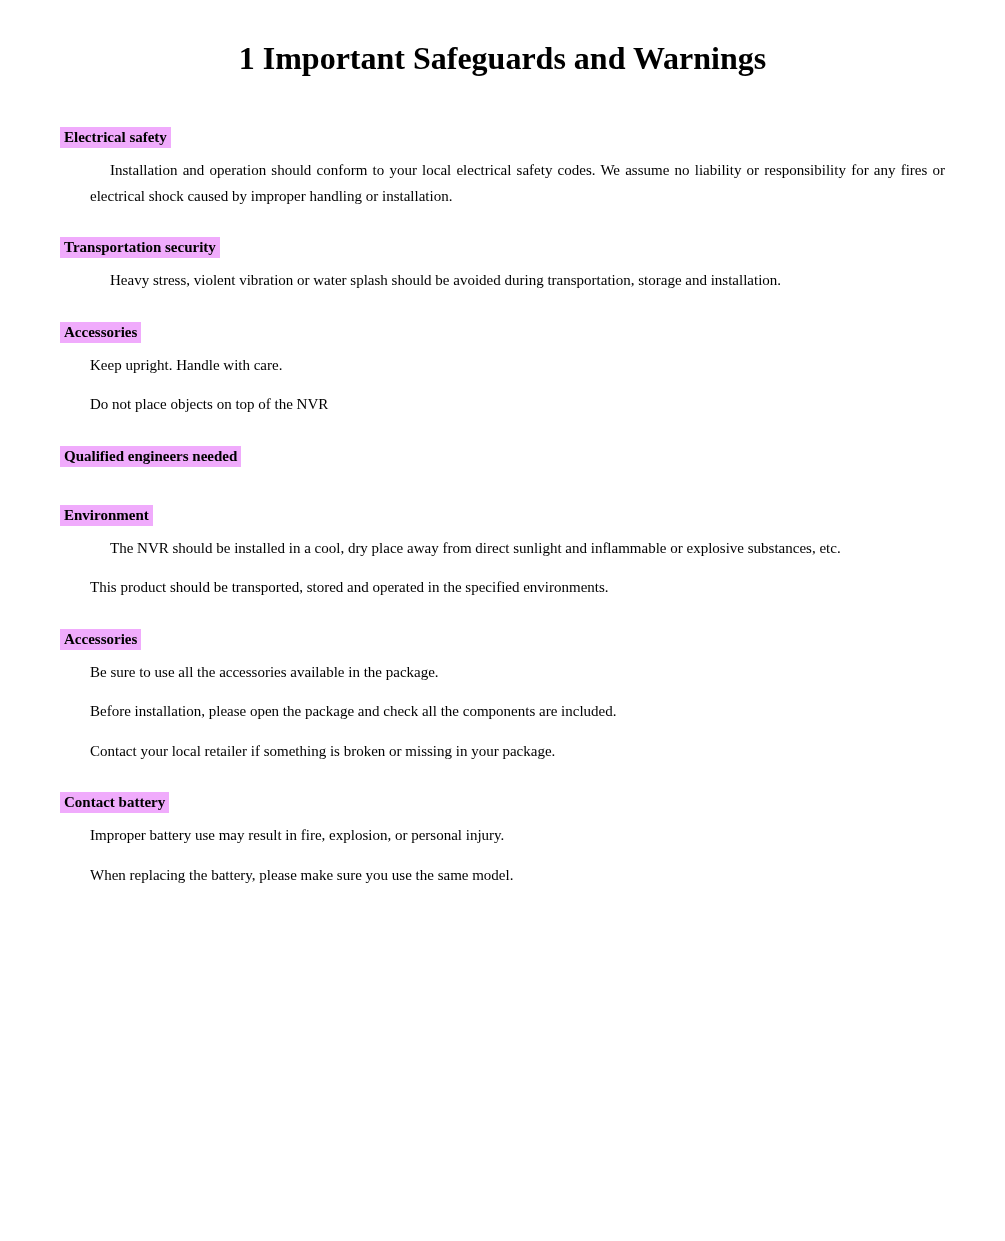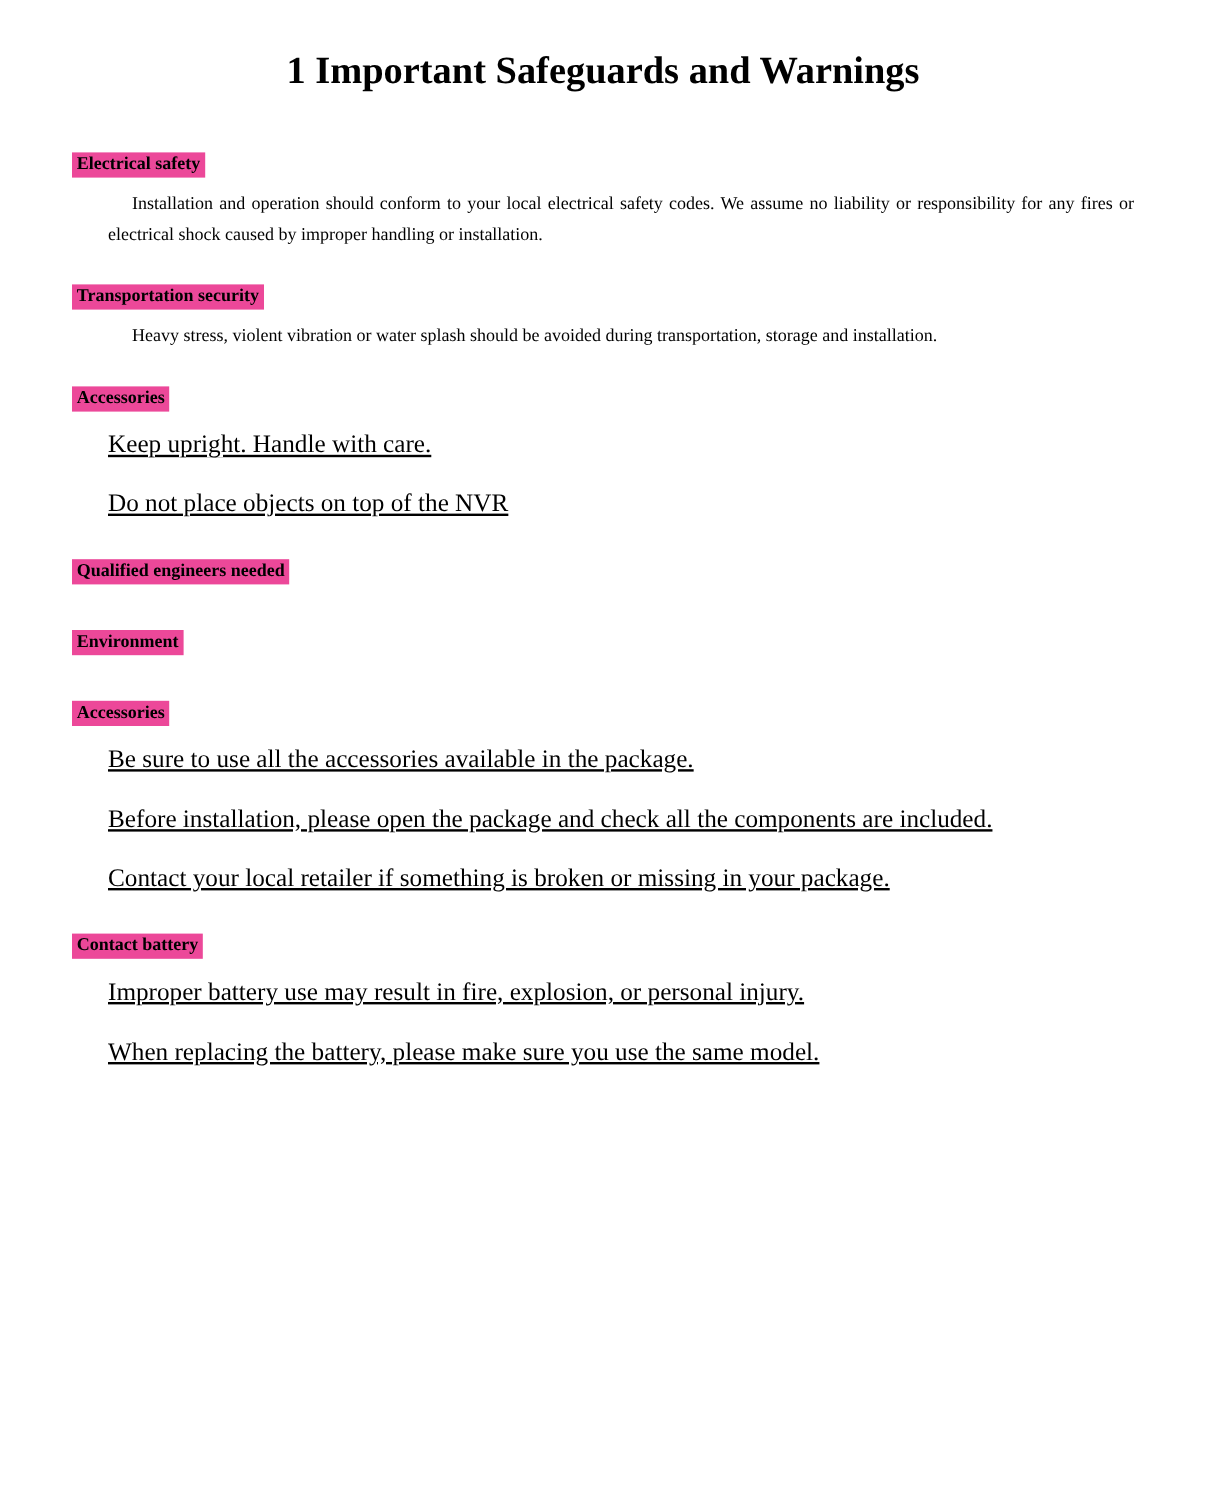--- a/index.html
+++ b/index.html
@@ -22,21 +22,21 @@
       font-size: 32px;
       font-weight: bold;
       margin-bottom: 40px;
       margin-top: 10px;
     }
 
     .section-heading {
       display: inline-block;
       font-weight: bold;
       font-size: 15px;
-      background-color: #ec4899;
+      background-color: #f0abfc;
       padding: 2px 4px;
       margin-bottom: 10px;
       margin-top: 10px;
     }
 
     .section {
       margin-bottom: 18px;
     }
 
     .section-body {
@@ -45,24 +45,23 @@
 
     .paragraph-indented {
       font-size: 15px;
       line-height: 1.7;
       text-align: justify;
       margin-bottom: 14px;
       text-indent: 20px;
     }
 
     .bullet-item {
-      font-size: 21px;
+      font-size: 15px;
       line-height: 1.7;
       margin-bottom: 14px;
-      text-decoration: underline;
     }
   </style>
 </head>
 <body>
 
 <h1 class="page-title">1  Important Safeguards and Warnings</h1>
 
 <div>
 
   <div class="section">
@@ -86,20 +85,24 @@
       <p class="bullet-item">Do not place objects on top of the NVR</p>
     </div>
   </div>
 
   <div class="section">
     <span class="section-heading">Qualified engineers needed</span>
   </div>
 
   <div class="section">
     <span class="section-heading">Environment</span>
+    <div class="section-body">
+      <p class="paragraph-indented">The  NVR  should  be  installed  in  a  cool,  dry  place  away  from  direct  sunlight  and  inflammable  or  explosive substances, etc.</p>
+      <p class="bullet-item">This product should be transported, stored and operated in the specified environments.</p>
+    </div>
   </div>
 
   <div class="section">
     <span class="section-heading">Accessories</span>
     <div class="section-body">
       <p class="bullet-item">Be sure to use all the accessories available in the package.</p>
       <p class="bullet-item">Before installation, please open the package and check all the components are included.</p>
       <p class="bullet-item">Contact your local retailer if something is broken or missing in your package.</p>
     </div>
   </div>

